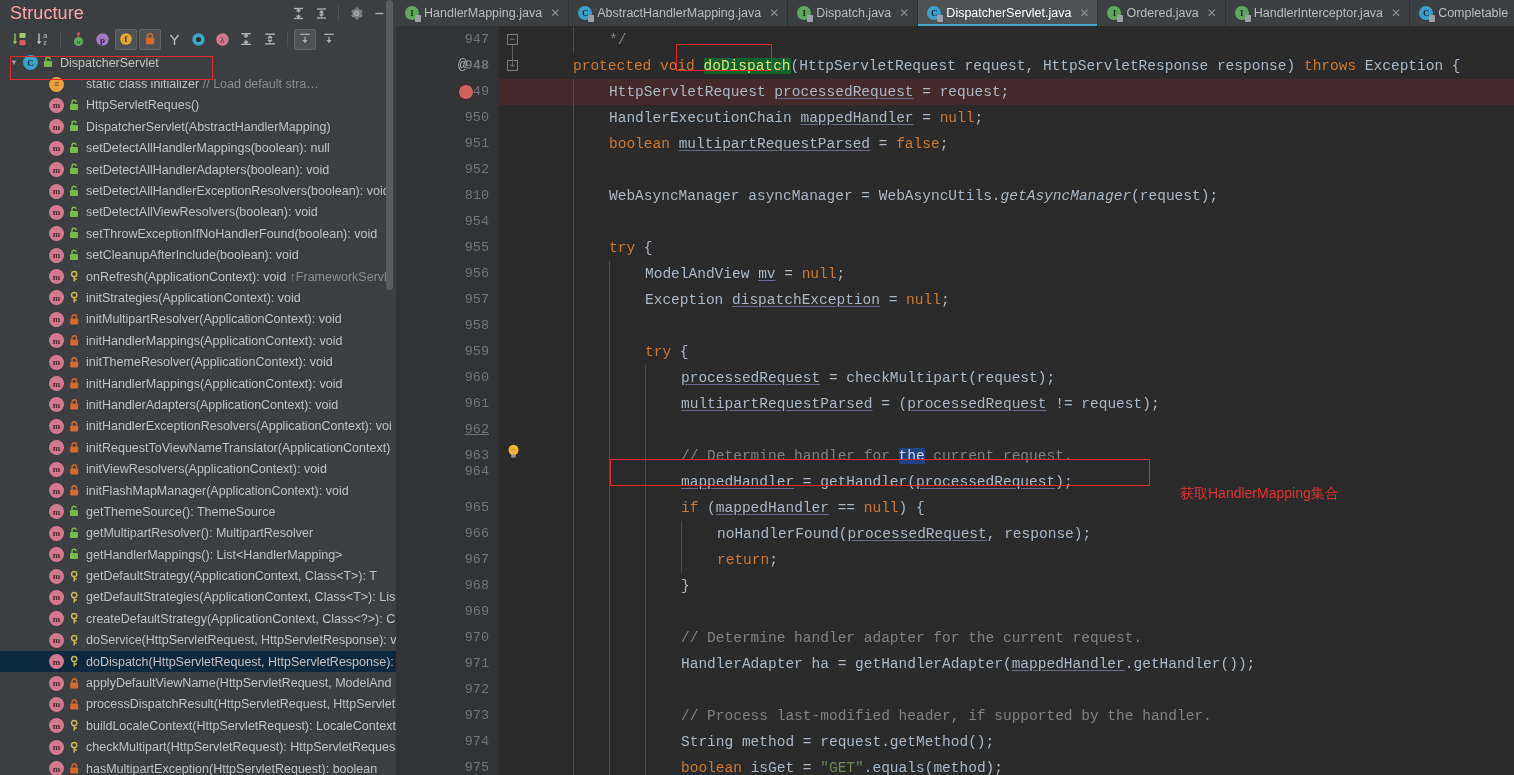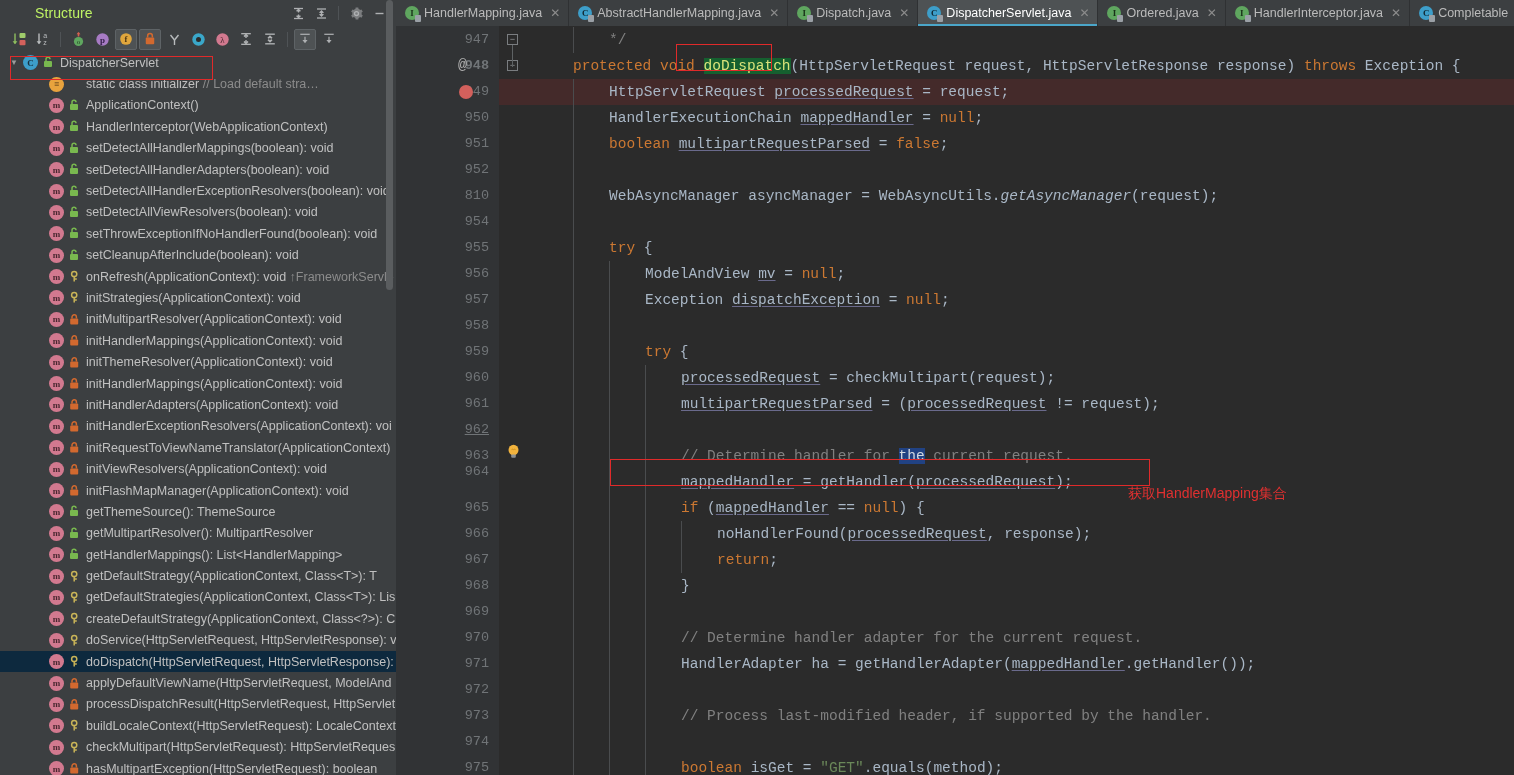--- a/index.html
+++ b/index.html
@@ -19,23 +19,22 @@
     position: relative;
     flex: 0 0 396px;
   }
   #structure-header {
     height: 26px; flex: 0 0 26px;
     display: flex; align-items: center;
     padding: 0 6px 0 10px;
     background: #3c3f41;
   }
   #structure-title {
-    font-size: 14px; color: #bef264; letter-spacing: .1px;
+    font-size: 18px; color: #fca5a5; letter-spacing: .1px;
     flex: 1 1 auto;
-    margin-left: 25px;
   }
   .hdr-icons { display: flex; align-items: center; gap: 1px; }
   .hdr-btn {
     width: 22px; height: 22px;
     display: flex; align-items: center; justify-content: center;
     cursor: pointer;
   }
   .hdr-sep { width: 1px; height: 14px; background: #4f5356; margin: 0 5px; }
 
   #structure-toolbar {
@@ -414,45 +413,45 @@
         <div class="tree-row">
           <span class="twisty"></span>
           <span class="indent" style="width:26px"></span>
           <span class="ic ic-circle ic-m">m</span>
           <span class="ic ic-vis">
             <svg width="11" height="13" viewBox="0 0 11 13">
               <rect x="1" y="5" width="8" height="6" rx="1" fill="#79b84f"></rect>
               <path stroke="#79b84f" stroke-width="1.5" fill="none" d="M3 5V3.2A2 2 0 0 1 7 3.2"></path>
             </svg>
           </span>
-          <span class="node-label">ApplicationContext()</span>
-        </div>
-        <div class="tree-row">
-          <span class="twisty"></span>
-          <span class="indent" style="width:26px"></span>
-          <span class="ic ic-circle ic-m">m</span>
-          <span class="ic ic-vis">
-            <svg width="11" height="13" viewBox="0 0 11 13">
-              <rect x="1" y="5" width="8" height="6" rx="1" fill="#79b84f"></rect>
-              <path stroke="#79b84f" stroke-width="1.5" fill="none" d="M3 5V3.2A2 2 0 0 1 7 3.2"></path>
-            </svg>
-          </span>
-          <span class="node-label">HandlerInterceptor(WebApplicationContext)</span>
-        </div>
-        <div class="tree-row">
-          <span class="twisty"></span>
-          <span class="indent" style="width:26px"></span>
-          <span class="ic ic-circle ic-m">m</span>
-          <span class="ic ic-vis">
-            <svg width="11" height="13" viewBox="0 0 11 13">
-              <rect x="1" y="5" width="8" height="6" rx="1" fill="#79b84f"></rect>
-              <path stroke="#79b84f" stroke-width="1.5" fill="none" d="M3 5V3.2A2 2 0 0 1 7 3.2"></path>
-            </svg>
-          </span>
-          <span class="node-label">setDetectAllHandlerMappings(boolean): void</span>
+          <span class="node-label">HttpServletReques()</span>
+        </div>
+        <div class="tree-row">
+          <span class="twisty"></span>
+          <span class="indent" style="width:26px"></span>
+          <span class="ic ic-circle ic-m">m</span>
+          <span class="ic ic-vis">
+            <svg width="11" height="13" viewBox="0 0 11 13">
+              <rect x="1" y="5" width="8" height="6" rx="1" fill="#79b84f"></rect>
+              <path stroke="#79b84f" stroke-width="1.5" fill="none" d="M3 5V3.2A2 2 0 0 1 7 3.2"></path>
+            </svg>
+          </span>
+          <span class="node-label">DispatcherServlet(AbstractHandlerMapping)</span>
+        </div>
+        <div class="tree-row">
+          <span class="twisty"></span>
+          <span class="indent" style="width:26px"></span>
+          <span class="ic ic-circle ic-m">m</span>
+          <span class="ic ic-vis">
+            <svg width="11" height="13" viewBox="0 0 11 13">
+              <rect x="1" y="5" width="8" height="6" rx="1" fill="#79b84f"></rect>
+              <path stroke="#79b84f" stroke-width="1.5" fill="none" d="M3 5V3.2A2 2 0 0 1 7 3.2"></path>
+            </svg>
+          </span>
+          <span class="node-label">setDetectAllHandlerMappings(boolean): null</span>
         </div>
         <div class="tree-row">
           <span class="twisty"></span>
           <span class="indent" style="width:26px"></span>
           <span class="ic ic-circle ic-m">m</span>
           <span class="ic ic-vis">
             <svg width="11" height="13" viewBox="0 0 11 13">
               <rect x="1" y="5" width="8" height="6" rx="1" fill="#79b84f"></rect>
               <path stroke="#79b84f" stroke-width="1.5" fill="none" d="M3 5V3.2A2 2 0 0 1 7 3.2"></path>
             </svg>
@@ -968,27 +967,28 @@
           <div class="indent-guide" style="left: 80px; top: 625px; height: 26px;"></div>
           <div class="indent-guide" style="left: 116px; top: 625px; height: 26px;"></div>
           <div class="codeline" style="top: 651px; padding-left: 152px;"></div>
           <div class="indent-guide" style="left: 44px; top: 651px; height: 26px;"></div>
           <div class="indent-guide" style="left: 80px; top: 651px; height: 26px;"></div>
           <div class="indent-guide" style="left: 116px; top: 651px; height: 26px;"></div>
           <div class="codeline" style="top: 677px; padding-left: 152px;"><span class="cm">// Process last-modified header, if supported by the handler.</span></div>
           <div class="indent-guide" style="left: 44px; top: 677px; height: 26px;"></div>
           <div class="indent-guide" style="left: 80px; top: 677px; height: 26px;"></div>
           <div class="indent-guide" style="left: 116px; top: 677px; height: 26px;"></div>
+          <div class="codeline" style="top: 703px; padding-left: 152px;">String method = request.getMethod();</div>
           <div class="indent-guide" style="left: 44px; top: 703px; height: 26px;"></div>
           <div class="indent-guide" style="left: 80px; top: 703px; height: 26px;"></div>
           <div class="indent-guide" style="left: 116px; top: 703px; height: 26px;"></div>
           <div class="codeline" style="top: 729px; padding-left: 152px;"><span class="kw">boolean </span>isGet = <span class="st">"GET"</span>.equals(method);</div>
           <div class="indent-guide" style="left: 44px; top: 729px; height: 26px;"></div>
           <div class="indent-guide" style="left: 80px; top: 729px; height: 26px;"></div>
           <div class="indent-guide" style="left: 116px; top: 729px; height: 26px;"></div>
         </div>
     </div>
   </div>
 
 <div class="annot-box" style="left: 676px; top: 44px; width: 96px; height: 27px;"></div>
     <div class="annot-box" style="left: 610px; top: 459px; width: 540px; height: 27px;"></div>
-    <div class="annot-text" style="left: 1128px; top: 485px;">获取HandlerMapping集合</div>
+    <div class="annot-text" style="left: 1180px; top: 485px;">获取HandlerMapping集合</div>
   </div>
 
 </body></html>

